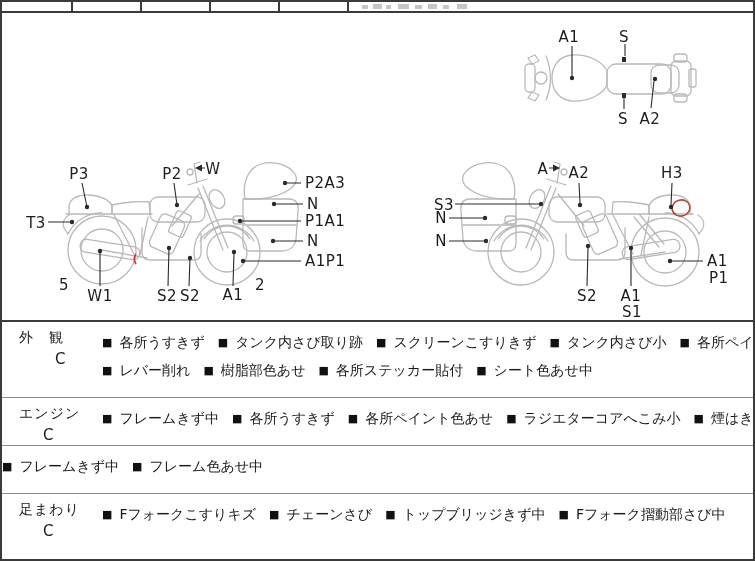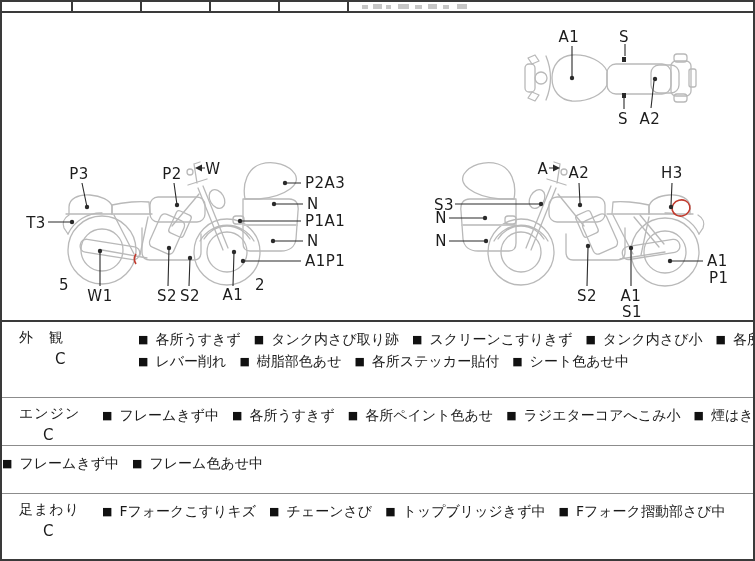--- a/index.html
+++ b/index.html
@@ -19,30 +19,30 @@
   .ln2{stroke:#c9c9c9;fill:none;stroke-width:2px;}
   .ldr{stroke:#2a2a2a;fill:none;stroke-width:1.1px;}
   .dot{fill:#2a2a2a;stroke:none;}
   .red{stroke:#c23b2e;fill:none;stroke-width:1.6px;}
   .lbl{font-family:"DejaVu Sans","Liberation Sans",sans-serif;font-size:15px;fill:#1c1c1c;letter-spacing:0.5px;}
 
   
   .sections{position:absolute;top:320px;left:0;right:0;bottom:0;display:flex;flex-direction:column;background:#fff;}
   .section-row{display:flex;box-sizing:border-box;}
   .section-row + .section-row{border-top:1px solid #8c8c8c;}
-  .row-0{height:75px;gap:36px;}
+  .row-0{height:75px;}
   .row-1{height:48px;}
   .row-2{height:48px;}
   .row-3{flex:1;}
   .section-head{width:100px;box-sizing:border-box;padding:7px 0 0 17px;flex:none;}
   .section-name{font-size:14px;color:#1a1a1a;letter-spacing:1px;white-space:nowrap;}
   .section-grade{font-size:15px;color:#1a1a1a;margin-top:3px;padding-left:24px;}
   .row-0 .section-grade{padding-left:36px;}
   .section-items{flex:1;padding-top:7px;font-size:14px;color:#1a1a1a;overflow:hidden;}
-  .items-line{display:flex;gap:13px;line-height:20px;white-space:nowrap;align-items:center;}
+  .items-line{display:flex;gap:13px;line-height:26px;white-space:nowrap;align-items:center;}
   .item{white-space:nowrap;}
   .bullet{font-size:11px;margin-right:7px;position:relative;top:-1px;color:#111;}
 </style>
 </head>
 <body>
 
 <div class="sheet">
 
   <div class="top-strip">
     <div class="vline" style="left:69px"></div>

